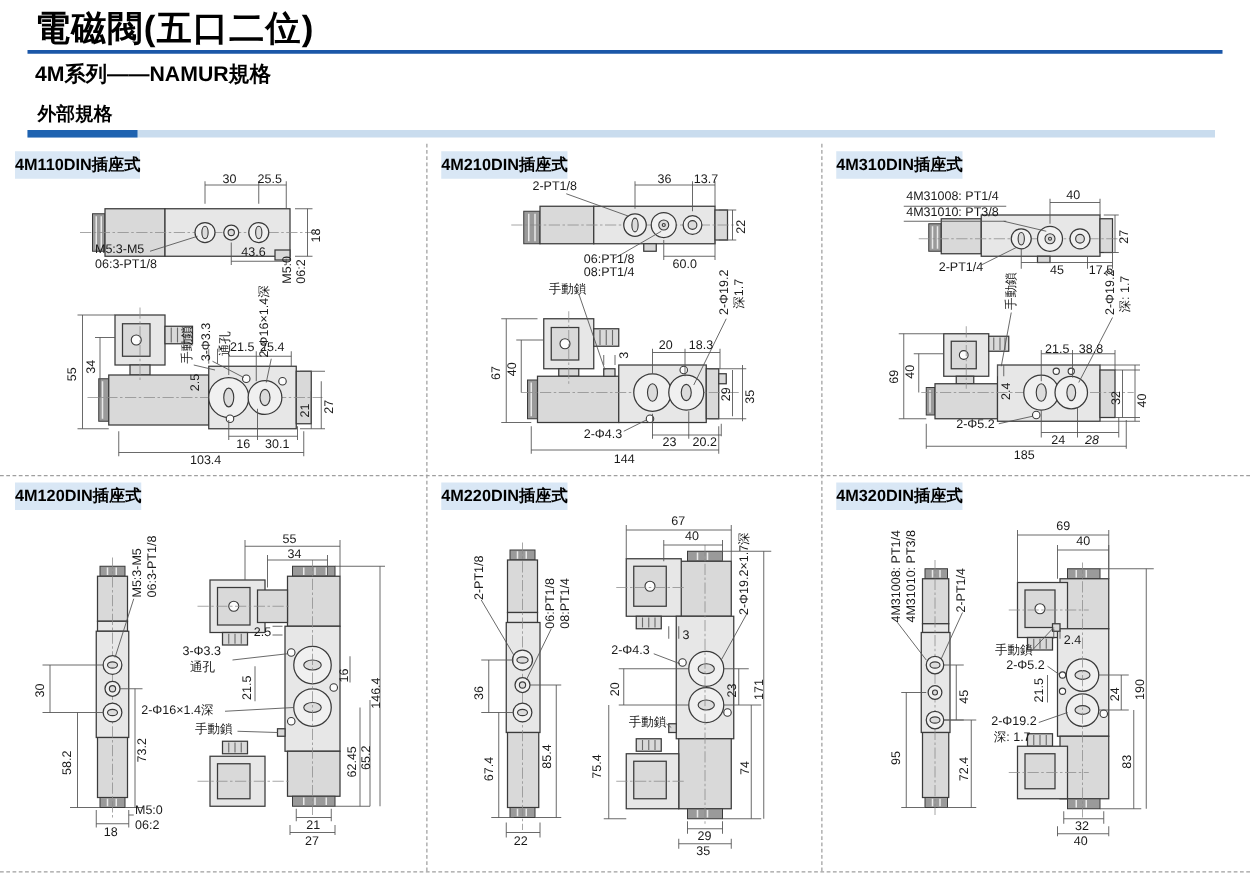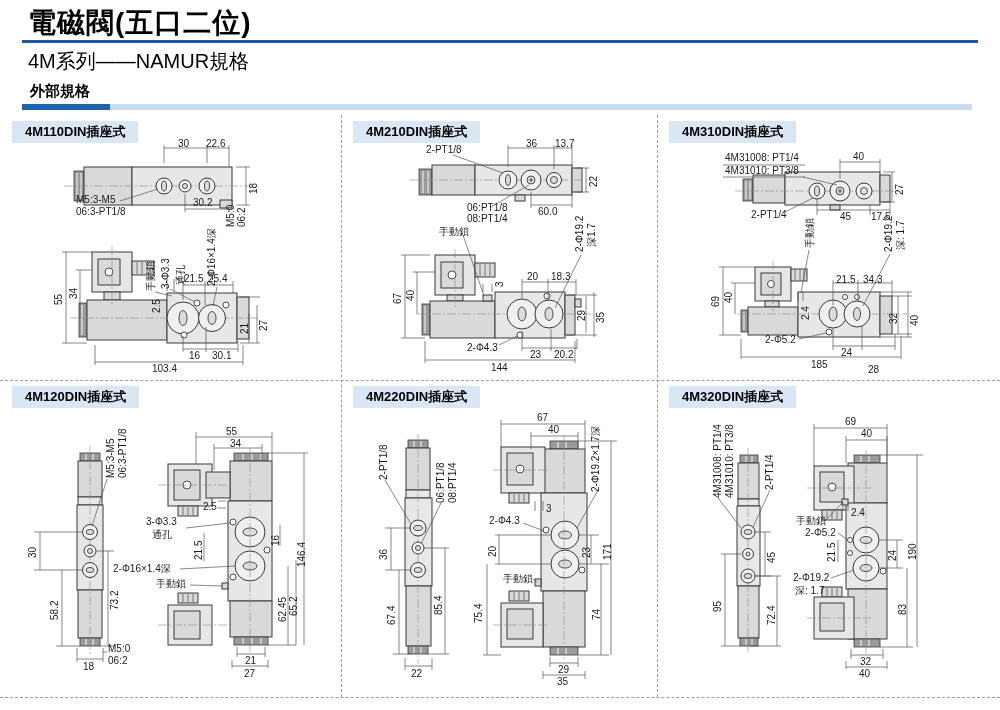--- a/index.html
+++ b/index.html
@@ -1,26 +1,26 @@
 <!DOCTYPE html>
 <html><head>
 <meta charset="utf-8">
 <style>
   html,body{margin:0;padding:0;background:#fff;}
   #page{position:relative;width:1000px;height:710px;background:#fff;overflow:hidden;
         font-family:"Liberation Sans",sans-serif;color:#000;}
   .h1{position:absolute;left:28px;top:4px;font-size:28px;font-weight:bold;letter-spacing:1px;}
   .rule{position:absolute;left:22px;top:40px;width:956px;height:3px;background:#1b57a8;}
-  .sub{position:absolute;left:28px;top:48px;font-size:20px;font-weight:normal;text-align:center;}
+  .sub{position:absolute;left:28px;top:48px;font-size:17px;font-weight:bold;text-align:center;}
   .sec{position:absolute;left:30px;top:82px;font-size:15px;font-weight:bold;}
   .bar{position:absolute;left:22px;top:104px;width:950px;height:6px;background:#c9dcee;}
   .bar-dark{position:absolute;left:0;top:0;width:88px;height:6px;background:#1e62b0;}
   .panel{position:absolute;}
   .ptitle{position:absolute;left:12px;top:6px;background:#d9e7f5;font-size:13px;font-weight:bold;
-          padding:2px 13px;white-space:nowrap;}
+          padding:2px 0;white-space:nowrap;}
   .panel svg{position:absolute;left:0;top:0;}
   .lb{position:absolute;font-size:10px;line-height:1;white-space:nowrap;color:#1a1a1a;}
   .v{transform:rotate(-90deg);transform-origin:0 0;}
   .sep{position:absolute;background:transparent;}
   .vsep{border-left:1px dashed #9f9f9f;width:0;}
   .hsep{border-top:1px dashed #9f9f9f;height:0;}
   
   .f1{fill:#e7e7e7;stroke:#3a3a3a;stroke-width:1;}
   .f2{fill:#d9d9d9;stroke:#3a3a3a;stroke-width:1;}
   .rib{fill:#9a9a9a;stroke:#3a3a3a;stroke-width:0.8;}
@@ -99,23 +99,23 @@
       <path class="dim" d="M92 155H76M80 155V203"></path>
       <path class="dim" d="M183 185V166M205 190V166M233 178V166M183 170H233"></path>
       <path class="dim" d="M240 182h20M240 228h20M249 198V228M257 190V228"></path>
       <path class="dim" d="M183 221v16M206 212v25M238 226v11M183 234H238"></path>
       <path class="dim" d="M95 230v20M243 230v20M95 247H243"></path>
       <path class="dim" d="M167 176v-12M174 176v-12"></path>
       <path class="ld" d="M155 177L172 181M170 174L195 187M217 172L213 191"></path>
     </svg>
     <div class="ptitle">4M110DIN插座式</div>
     <span class="lb" style="left:178px;top:24px;">30</span>
-    <span class="lb" style="left:206px;top:24px;">22.6</span>
+    <span class="lb" style="left:206px;top:24px;">25.5</span>
     <span class="lb v" style="left:249px;top:79px;">18</span>
-    <span class="lb" style="left:193px;top:83px;">30.2</span>
+    <span class="lb" style="left:193px;top:83px;">43.6</span>
     <span class="lb" style="left:76px;top:80px;">M5:3-M5</span>
     <span class="lb" style="left:76px;top:92px;">06:3-PT1/8</span>
     <span class="lb v" style="left:226px;top:112px;">M5:0</span>
     <span class="lb v" style="left:237px;top:112px;">06:2</span>
     <span class="lb v" style="left:54px;top:190px;">55</span>
     <span class="lb v" style="left:69px;top:184px;">34</span>
     <span class="lb v" style="left:146px;top:176px;">手動鎖</span>
     <span class="lb v" style="left:161px;top:174px;">3-Φ3.3</span>
     <span class="lb v" style="left:176px;top:170px;">通孔</span>
     <span class="lb v" style="left:207px;top:171px;">2-Φ16×1.4深</span>
@@ -267,28 +267,28 @@
     <span class="lb" style="left:196px;top:37px;">40</span>
     <span class="lb v" style="left:238px;top:80px;">27</span>
     <span class="lb" style="left:94px;top:95px;">2-PT1/4</span>
     <span class="lb" style="left:183px;top:97px;">45</span>
     <span class="lb" style="left:214px;top:97px;">17.5</span>
     <span class="lb v" style="left:148px;top:133px;">手動鎖</span>
     <span class="lb v" style="left:54px;top:192px;">69</span>
     <span class="lb v" style="left:67px;top:188px;">40</span>
     <span class="lb v" style="left:144px;top:205px;">2.4</span>
     <span class="lb" style="left:179px;top:160px;">21.5</span>
-    <span class="lb" style="left:206px;top:160px;">34.3</span>
+    <span class="lb" style="left:206px;top:160px;">38.8</span>
     <span class="lb v" style="left:227px;top:137px;">2-Φ19.2</span>
     <span class="lb v" style="left:239px;top:135px;">深: 1.7</span>
     <span class="lb v" style="left:232px;top:209px;">32</span>
     <span class="lb v" style="left:253px;top:211px;">40</span>
     <span class="lb" style="left:108px;top:220px;">2-Φ5.2</span>
     <span class="lb" style="left:184px;top:233px;">24</span>
-    <span class="lb" style="left:211px;top:250px;">28</span>
+    <span class="lb" style="left:211px;top:233px;font-style:italic;">28</span>
     <span class="lb" style="left:154px;top:245px;">185</span>
   </div>
 
   <div class="panel" style="left:0;top:380px;width:341px;height:317px;">
     <svg width="341" height="317" viewBox="0 0 341 317">
 
       <rect class="rib" x="80" y="73" width="20" height="8"></rect>
         <line class="ribl" x1="86" y1="74" x2="86" y2="80"></line>
         <line class="ribl" x1="93" y1="74" x2="93" y2="80"></line>
       <rect class="f2" x="78" y="81" width="24" height="36"></rect>

